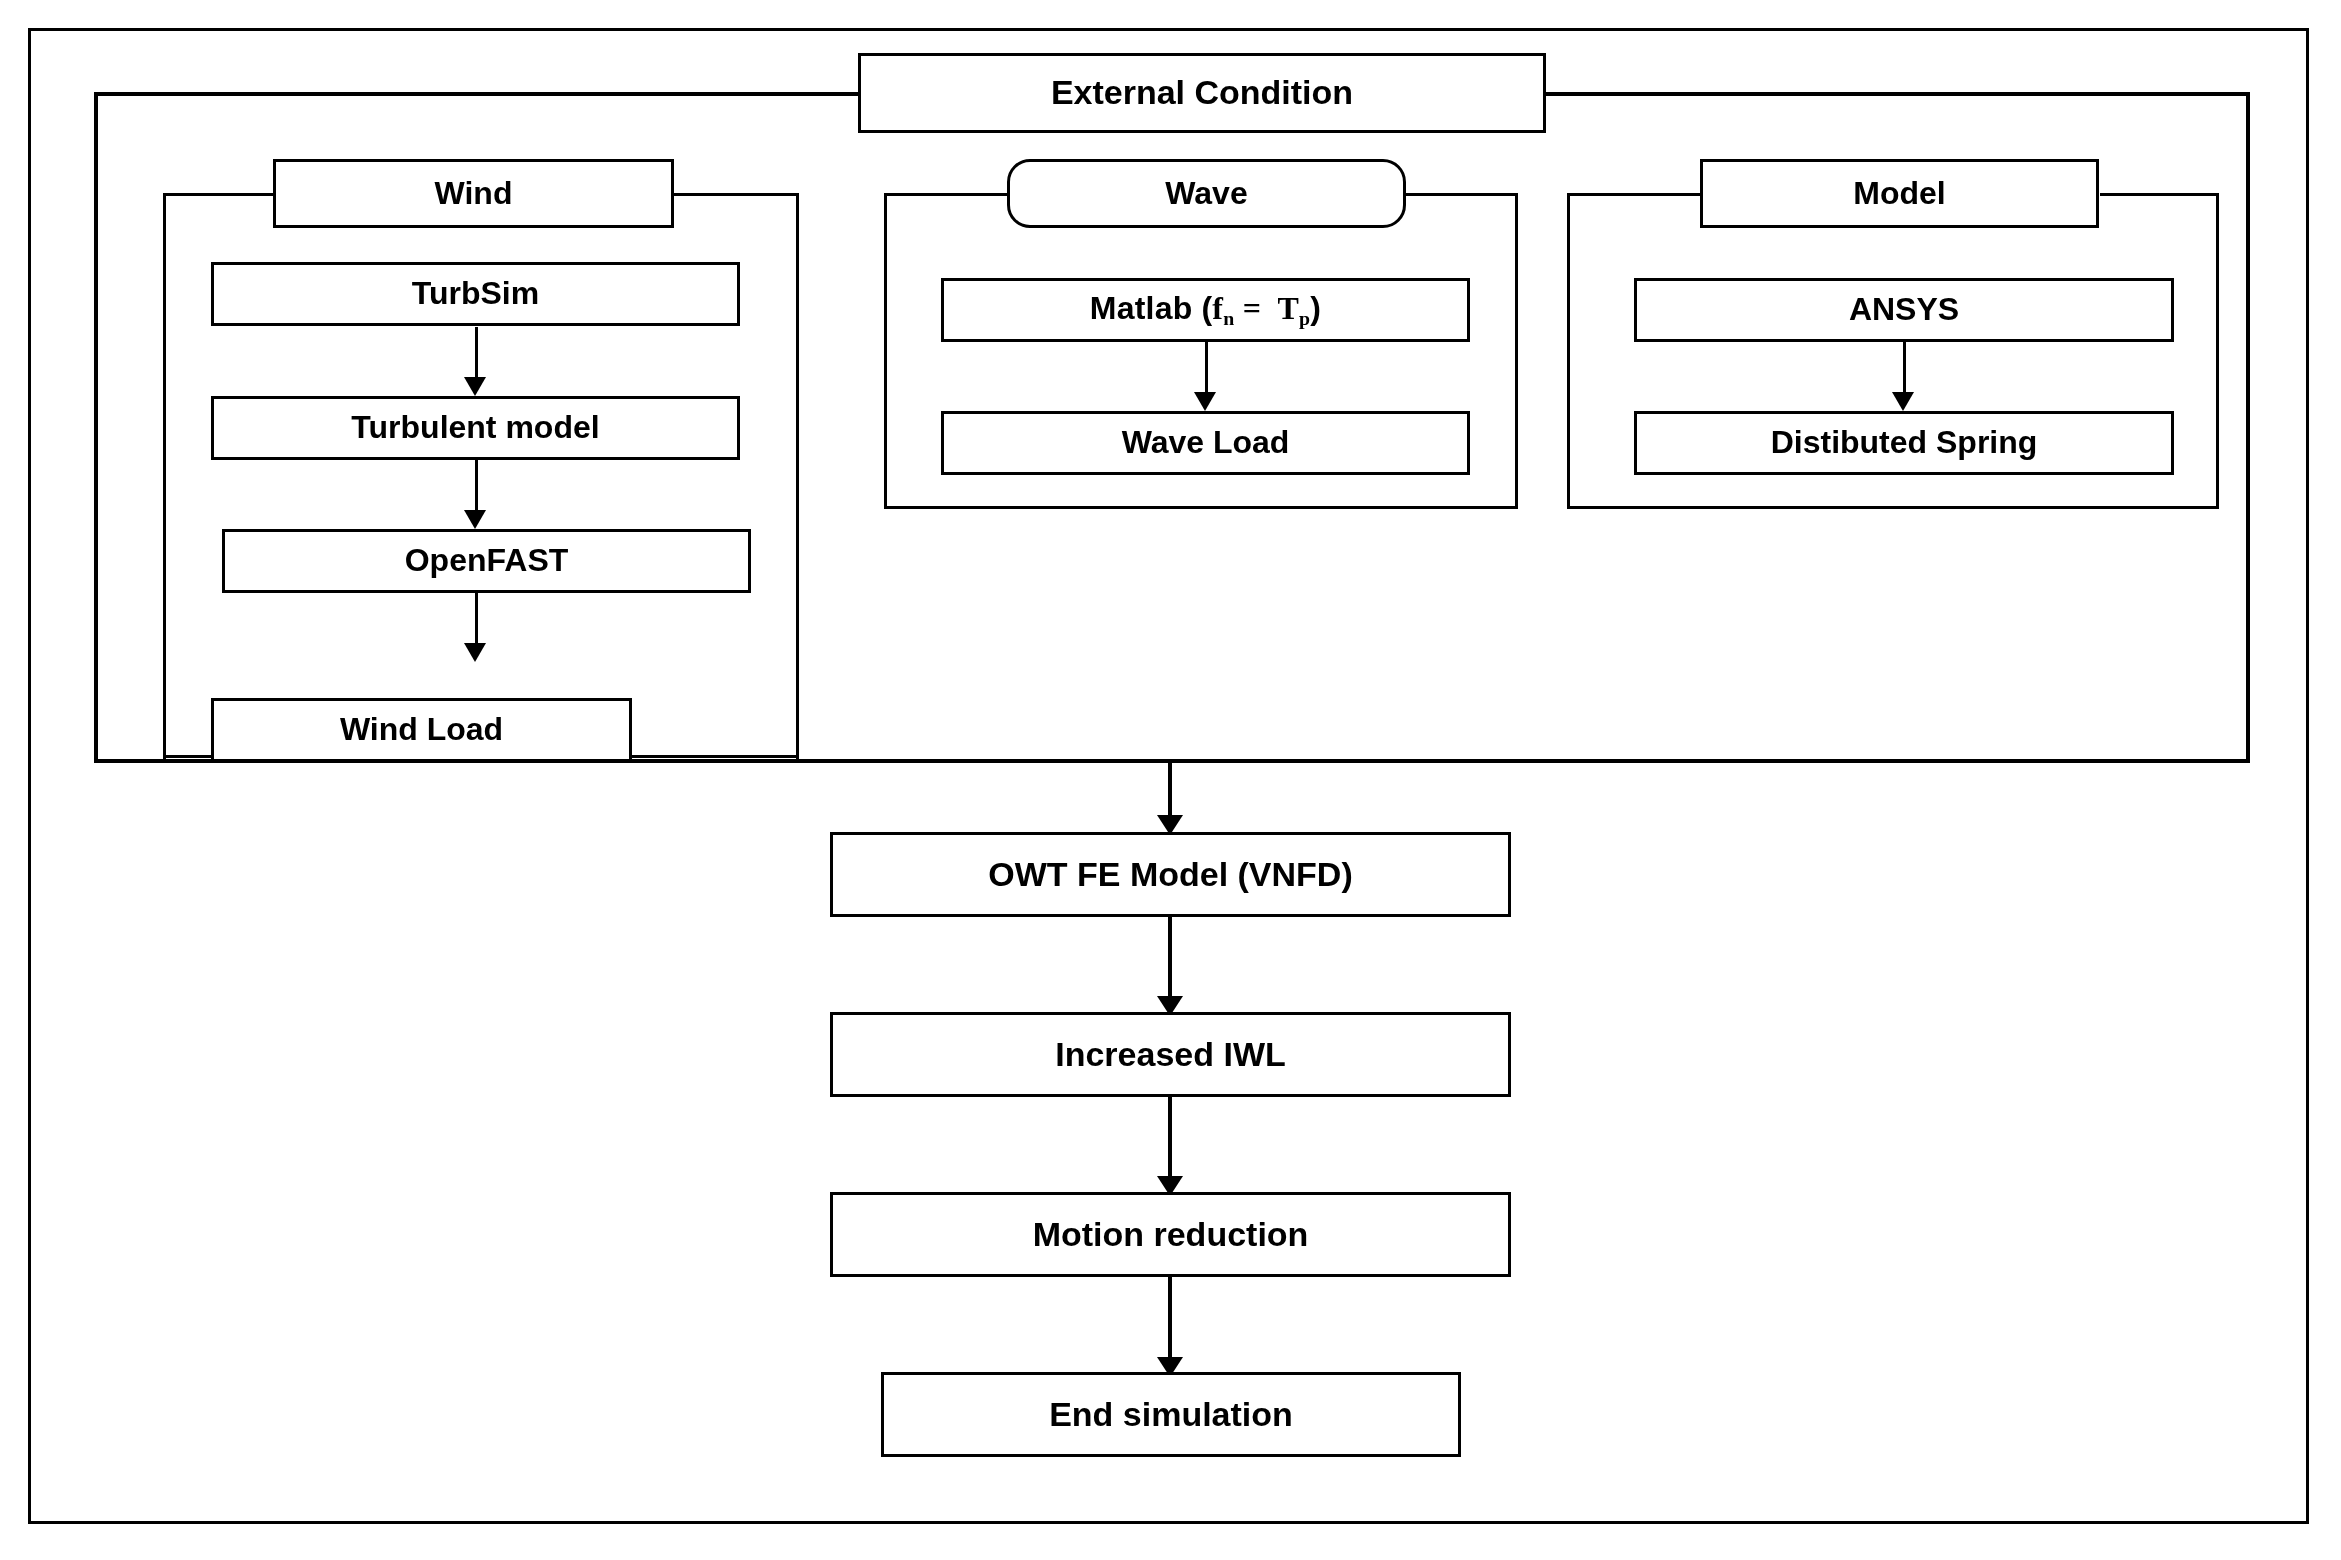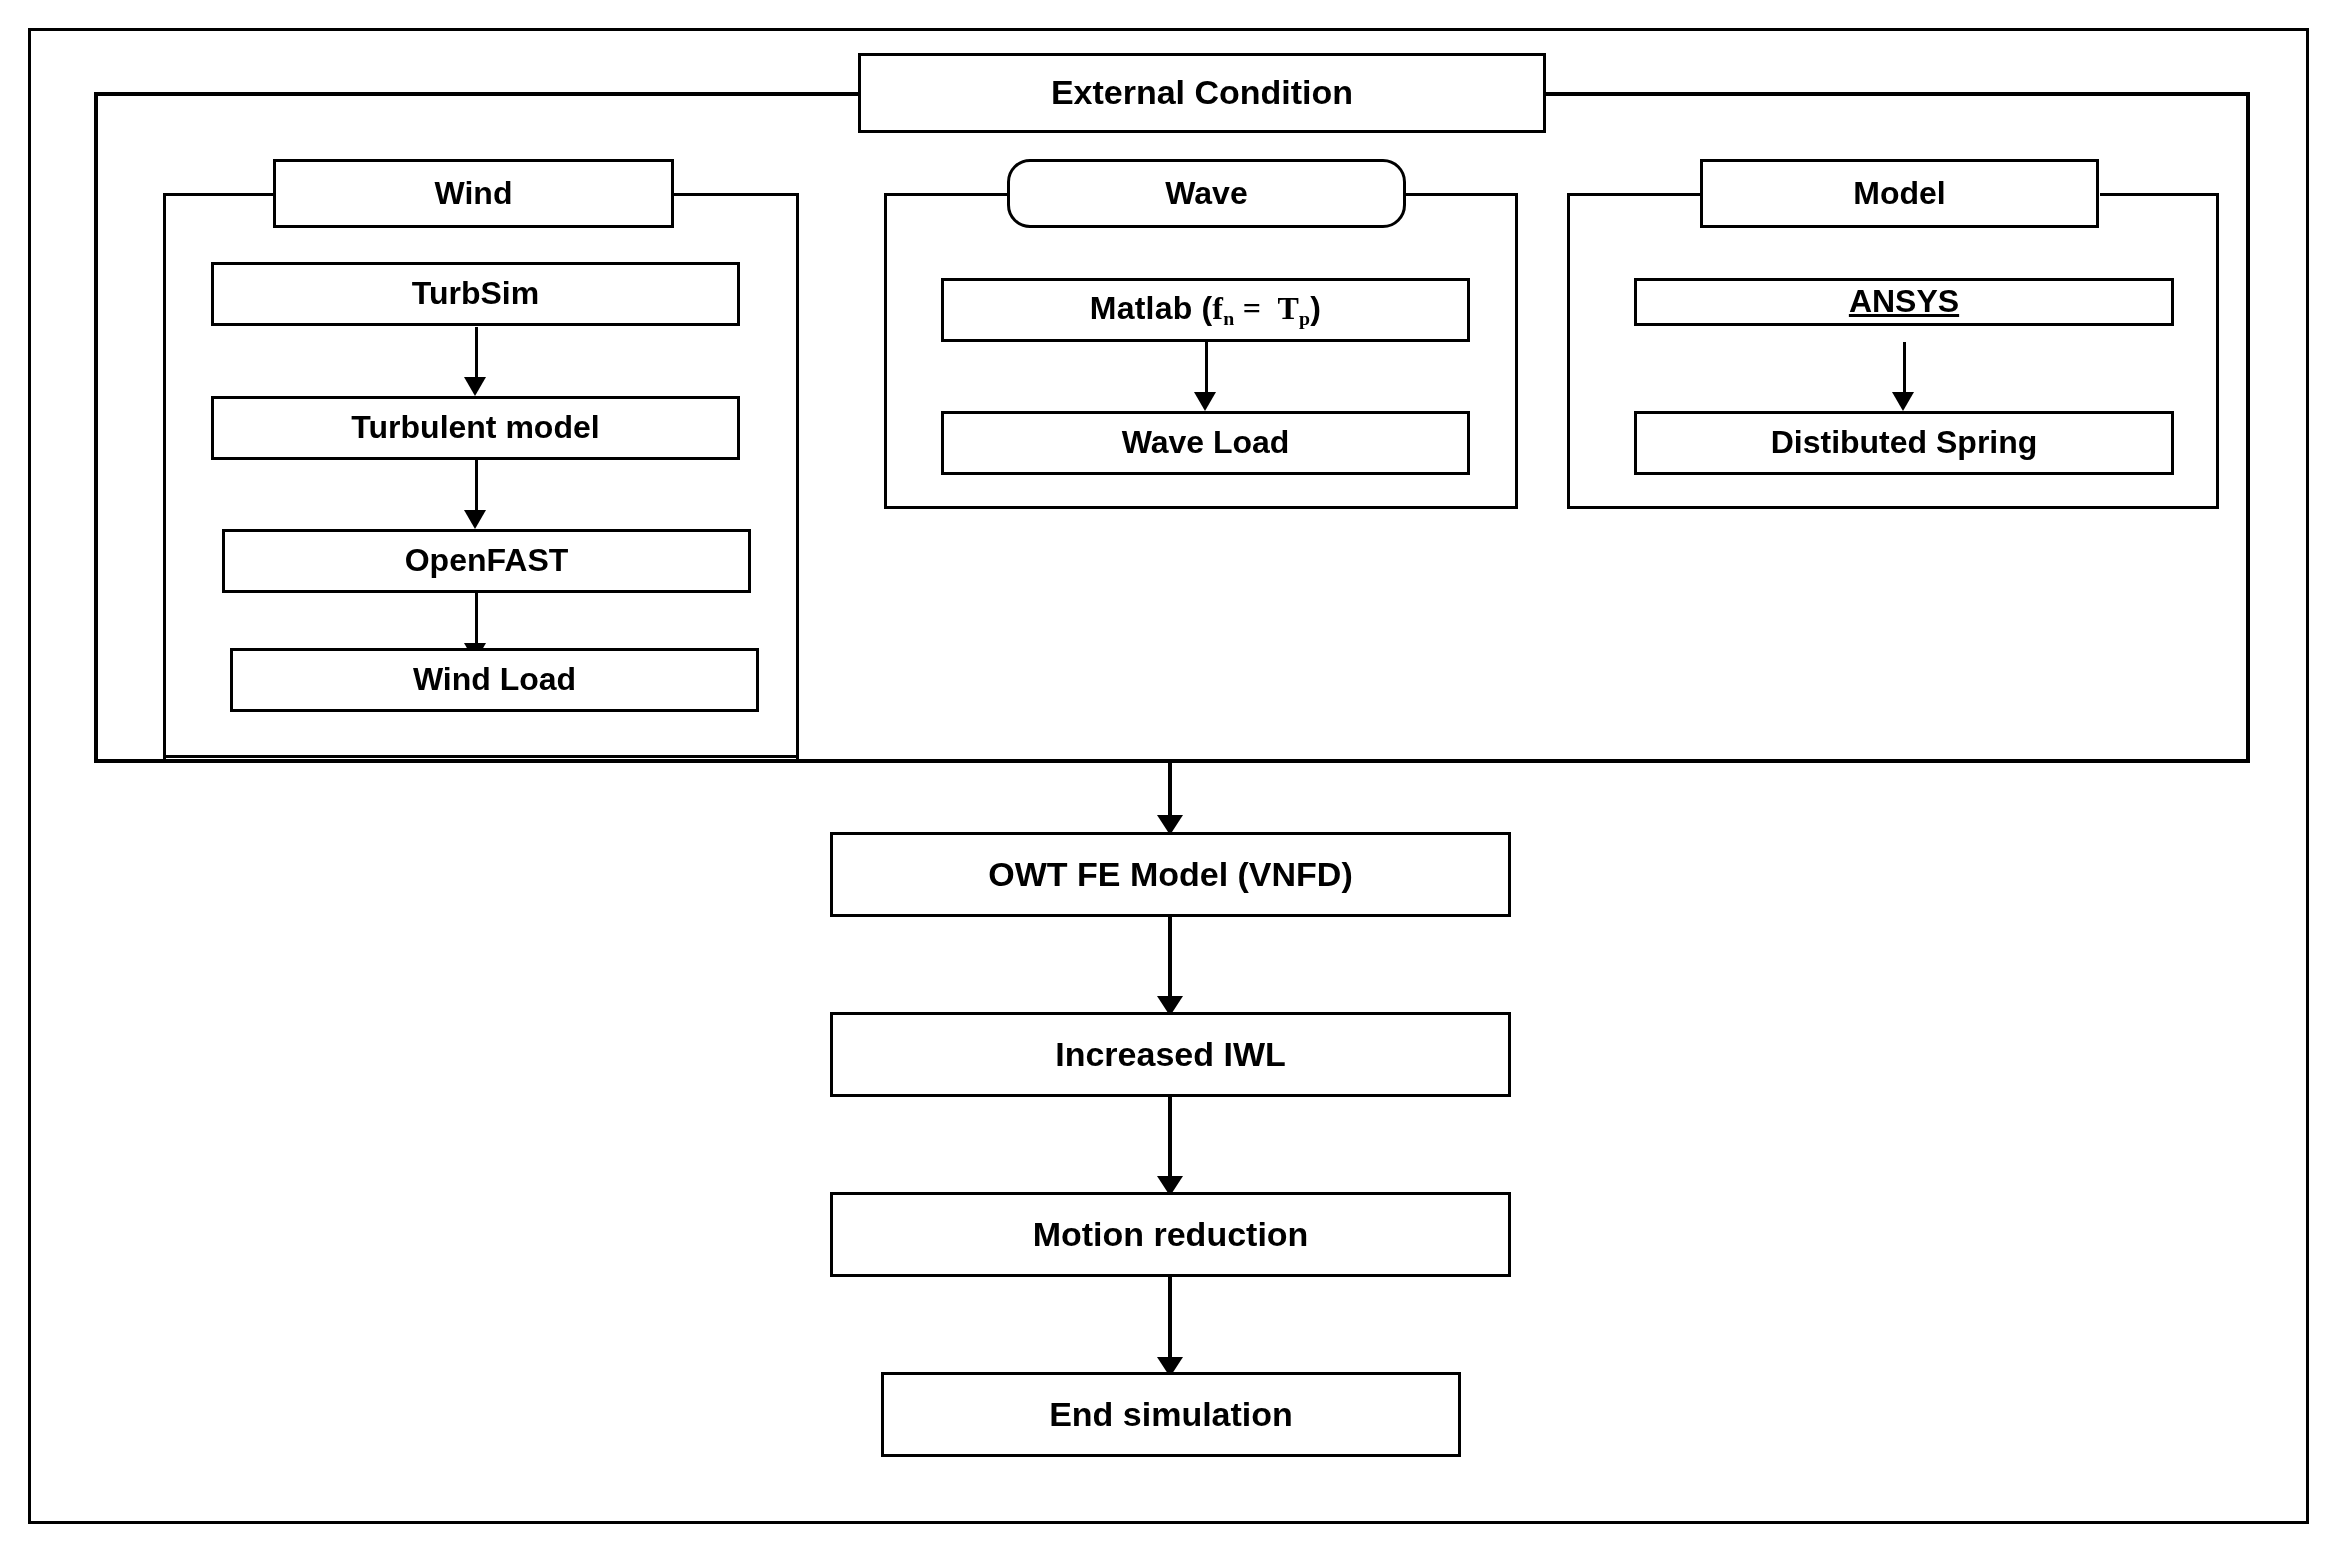--- a/index.html
+++ b/index.html
@@ -132,21 +132,21 @@
   <div class="arrow-head thin" style="left:464px; top:377px;"></div>
 
   <div class="box thin t-lg" style="left:211px; top:396px; width:529px; height:64px;">Turbulent model</div>
   <div class="arrow-line thin" style="left:475px; top:460px; height:55px;"></div>
   <div class="arrow-head thin" style="left:464px; top:510px;"></div>
 
   <div class="box thin t-lg" style="left:211px; top:529px; width:529px; height:64px;margin-left:11px;">OpenFAST</div>
   <div class="arrow-line thin" style="left:475px; top:593px; height:55px;"></div>
   <div class="arrow-head thin" style="left:464px; top:643px;"></div>
 
-  <div class="box thin t-lg" style="left:211px; top:648px; width:529px; height:64px;margin-left:19px;">Wind Load</div>
+  <div class="box thin t-lg" style="left:211px; top:698px; width:421px; height:64px;">Wind Load</div>
 
   <div class="group" style="left:884px; top:193px; width:634px; height:316px;">
     <div class="edge" style="left:0px; top:0px; width:123px; height:3.1px;"></div>
     <div class="edge" style="left:522px; top:0px; width:112px; height:3.1px;"></div>
     <div class="edge" style="left:0px; top:0px; width:3.1px; height:316px;"></div>
     <div class="edge" style="left:631px; top:0px; width:3.1px; height:316px;"></div>
     <div class="edge" style="left:0px; top:313px; width:634px; height:3.1px;"></div>
   </div>
 
   <div class="box t-lg" style="left:1007px; top:159px; width:399px; height:69px;border-radius:23px;">Wave</div>
@@ -165,21 +165,21 @@
   <div class="group" style="left:1567px; top:193px; width:652px; height:316px;">
     <div class="edge" style="left:0px; top:0px; width:133px; height:3.1px;"></div>
     <div class="edge" style="left:533px; top:0px; width:119px; height:3.1px;"></div>
     <div class="edge" style="left:0px; top:0px; width:3.1px; height:316px;"></div>
     <div class="edge" style="left:649px; top:0px; width:3.1px; height:316px;"></div>
     <div class="edge" style="left:0px; top:313px; width:652px; height:3.1px;"></div>
   </div>
 
   <div class="box t-lg" style="left:1700px; top:159px; width:399px; height:69px;">Model</div>
 
-  <div class="box thin t-lg" style="left:1634px; top:278px; width:540px; height:48px;text-decoration:underline;">ANSYS</div>
+  <div class="box thin t-lg" style="left:1634px; top:278px; width:540px; height:64px;">ANSYS</div>
   <div class="arrow-line thin" style="left:1903px; top:342px; height:55px;"></div>
   <div class="arrow-head thin" style="left:1892px; top:392px;"></div>
 
   <div class="box thin t-lg" style="left:1634px; top:411px; width:540px; height:64px;">Distibuted Spring</div>
 
   <div class="arrow-line" style="left:1168px; top:763px; height:56px;"></div>
   <div class="arrow-head" style="left:1157px; top:815px;"></div>
 
   <div class="box t-xl" style="left:830px; top:832px; width:681px; height:85px;">OWT FE Model (VNFD)</div>
 

